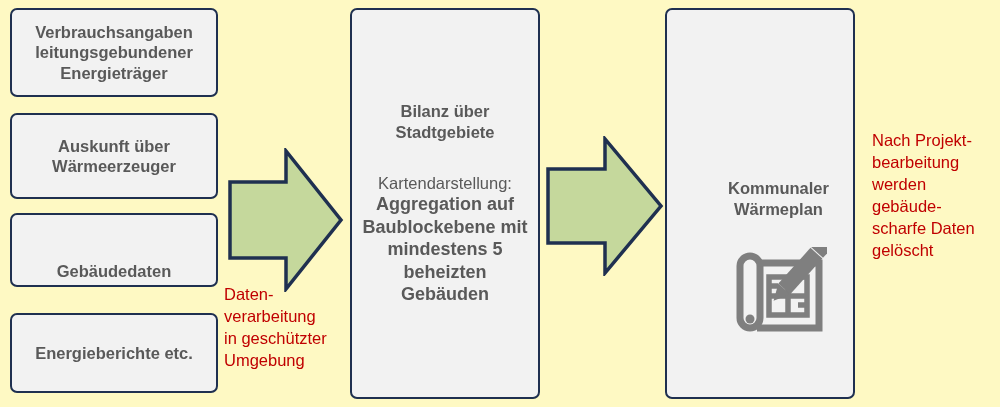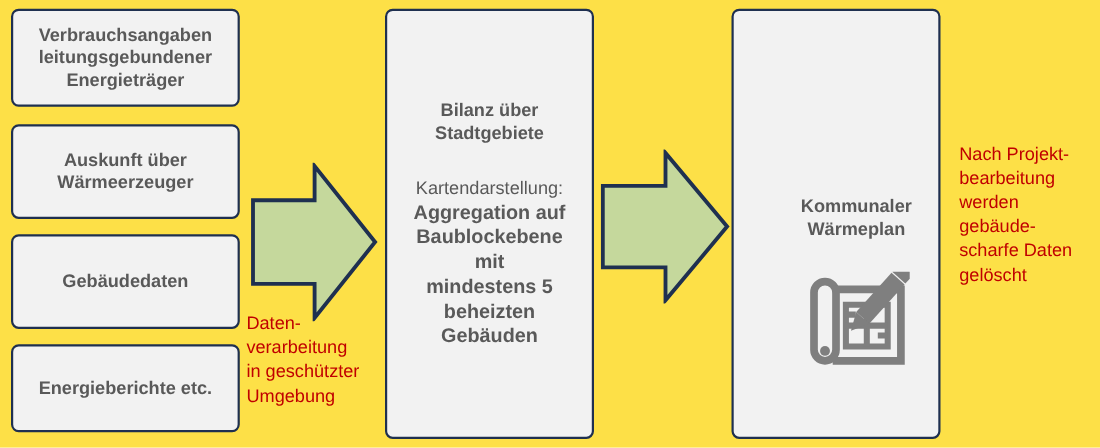--- a/index.html
+++ b/index.html
@@ -7,21 +7,21 @@
     padding: 0;
     background: #ffffff;
   }
   body {
     font-family: "Liberation Sans", sans-serif;
   }
   #canvas {
     position: relative;
     width: 1000px;
     height: 407px;
-    background: #fde047;
+    background: #fef9c3;
     overflow: hidden;
   }
 
   
   .box {
     position: absolute;
     box-sizing: border-box;
     background: #F2F2F2;
     border: 2px solid #1F3050;
     border-radius: 7px;
@@ -41,30 +41,30 @@
   
   .src-box {
     left: 10px;
     width: 208px;
     font-size: 16.5px;
     font-weight: bold;
     padding: 4px 8px;
   }
   #src-0 { top: 8px;   height: 89px; }
   #src-1 { top: 113px; height: 86px; }
-  #src-2 { top: 213px; height: 86px; }
+  #src-2 { top: 213px; height: 74px; justify-content: flex-end; }
   #src-3 { top: 313px; height: 80px; }
 
   
   #center-box {
     left: 350px;
     top: 8px;
     width: 190px;
     height: 391px;
-    padding: 6px 21px;
+    padding: 6px 10px;
     justify-content: center;
   }
   #center-box .title {
     font-size: 16.5px;
     font-weight: bold;
     line-height: 1.25;
     color: #595959;
     white-space: pre-line;
   }
   #center-box .sub-heading {

